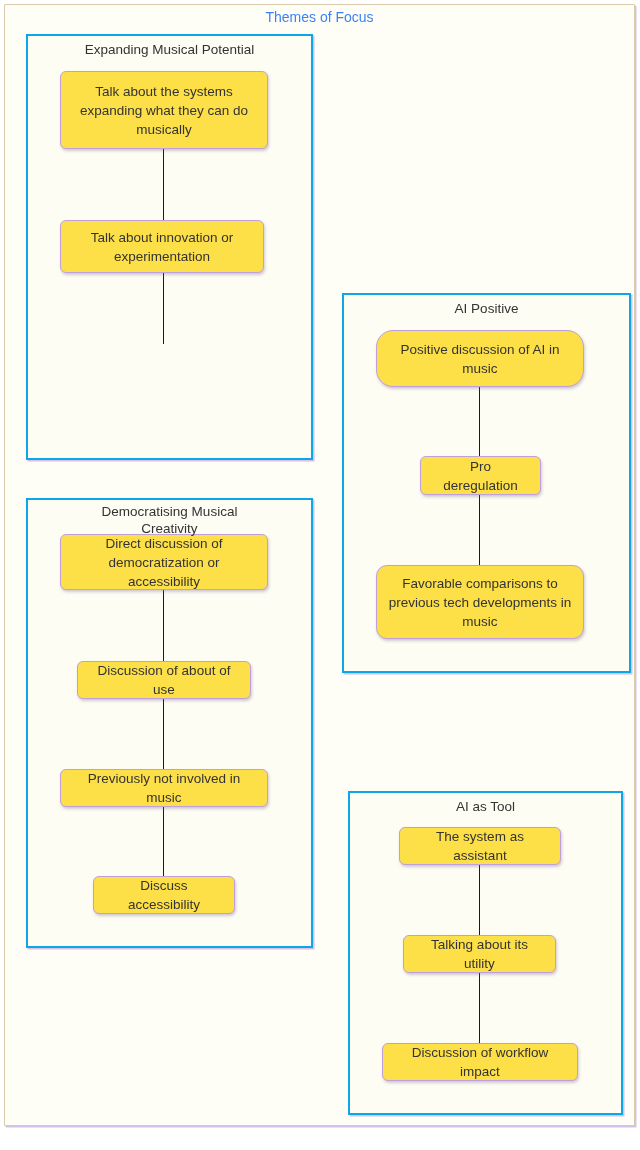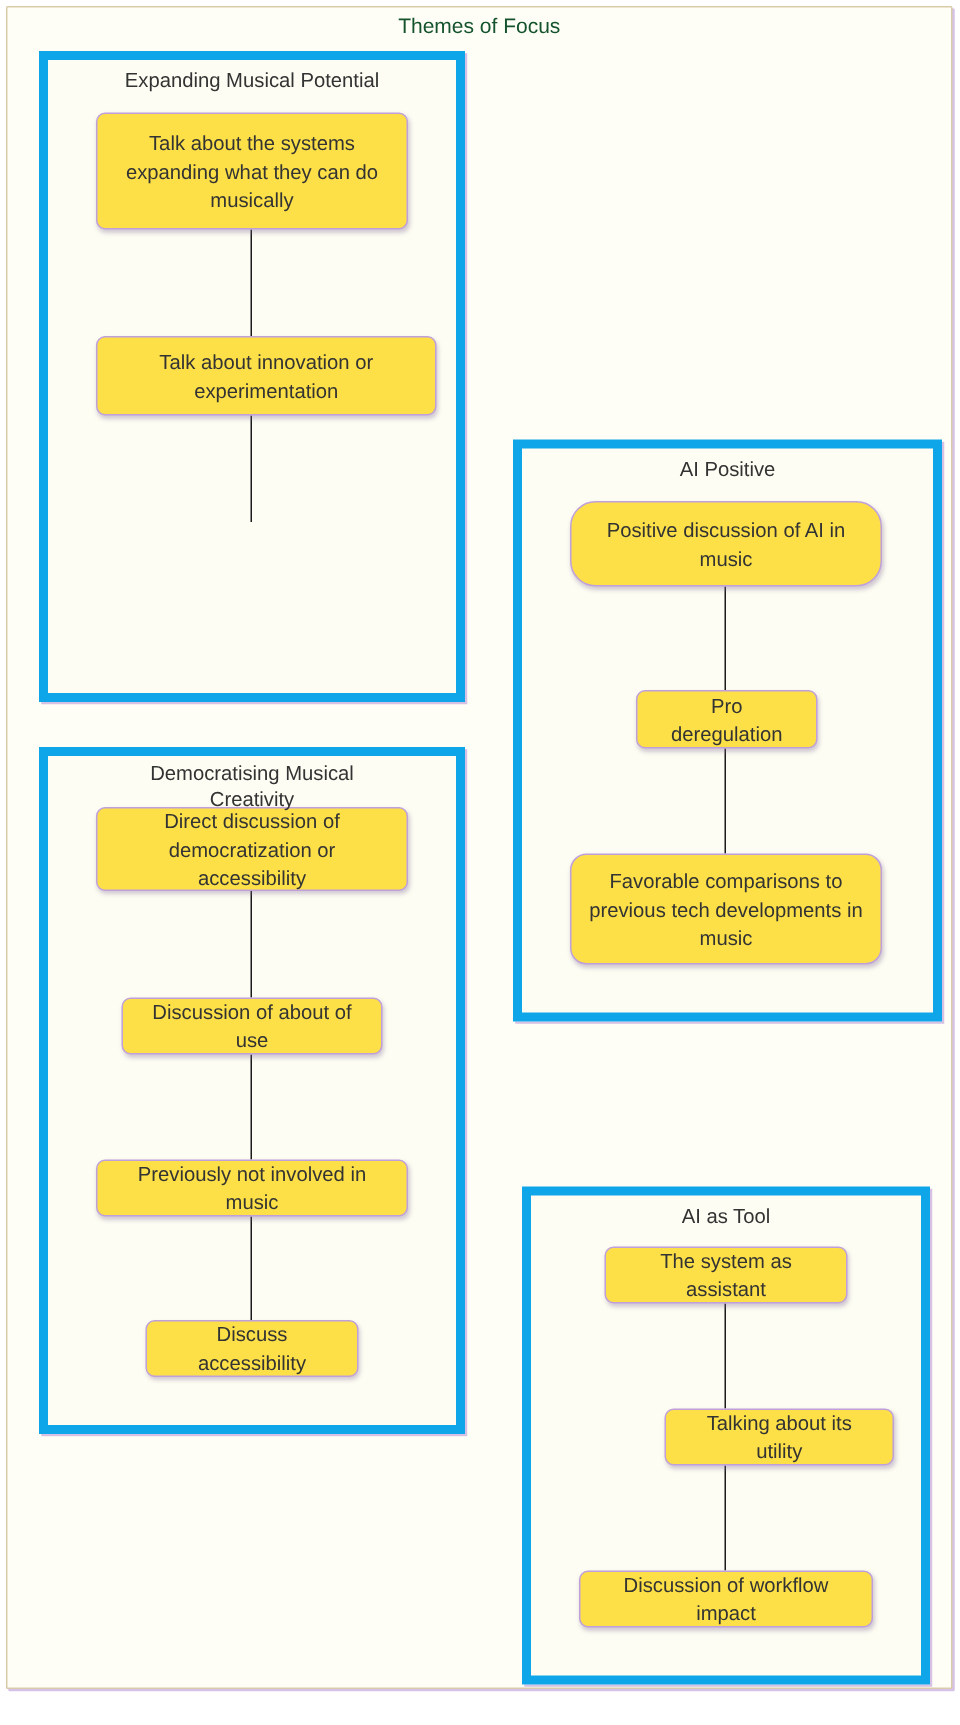--- a/index.html
+++ b/index.html
@@ -9,26 +9,27 @@
     overflow:hidden;
   }
   
   #outer{
     position:absolute;left:4px;top:4px;width:629px;height:1120px;
     background:#fffef6;border:1px solid #d9cbaa;border-radius:1px;
     box-shadow:1.5px 1.5px 0 rgba(186,152,219,.6);
   }
   .diagram-title{
     position:absolute;top:4px;left:0;width:100%;text-align:center;
-    font-size:14px;line-height:17px;color:#14532d;
+    font-size:14px;line-height:17px;color:#3b82f6;
   }
   
   .cluster{
-    position:absolute;background:#fdfdf3;border:6px solid #0ea5e9;
+    position:absolute;background:#fdfdf3;border:2px solid #0ea5e9;
     box-shadow:1.5px 1.5px 0 rgba(186,152,219,.6);
+    padding-left:11px;
   }
   #c1{left:21px;top:29px;width:272px;height:422px;}
   #c2{left:337px;top:288px;width:274px;height:376px;}
   #c3{left:21px;top:493px;width:272px;height:446px;}
   #c4{left:343px;top:786px;width:260px;height:320px;}
   .cluster-title{
     position:absolute;top:5px;left:50%;transform:translateX(-50%);
     text-align:center;font-size:13.5px;line-height:17px;white-space:nowrap;z-index:3;
   }
   #c3 .cluster-title{white-space:normal;width:180px;top:3px;}
@@ -41,41 +42,41 @@
     font-size:13.5px;line-height:19px;padding:4px 10px;color:#333;
   }
   
   .edge{
     position:absolute;width:0;z-index:1;
     border-left:1.5px solid #1b1b1b;
   }
   
   #c1n0{left:32px;top:35px;width:208px;height:78px;}
   #c1e0{left:135px;top:113px;height:71px;}
-  #c1n1{left:32px;top:184px;width:227px;height:53px;}
+  #c1n1{left:32px;top:184px;width:204px;height:53px;}
   #c1e1{left:135px;top:237px;height:71px;}
   #c1n2{left:32px;top:308px;width:208px;height:76px;}
   
   #c2n0{left:32px;top:35px;width:208px;height:57px;border-radius:17px;}
   #c2e0{left:135px;top:92px;height:69px;}
   #c2n1{left:76px;top:161px;width:121px;height:39px;}
   #c2e1{left:135px;top:200px;height:70px;}
   #c2n2{left:32px;top:270px;width:208px;height:74px;border-radius:11px;}
   
   #c3n0{left:32px;top:34px;width:208px;height:56px;}
   #c3e0{left:135px;top:90px;height:71px;}
   #c3n1{left:49px;top:161px;width:174px;height:38px;}
   #c3e1{left:135px;top:199px;height:70px;}
   #c3n2{left:32px;top:269px;width:208px;height:38px;}
   #c3e2{left:135px;top:307px;height:69px;}
   #c3n3{left:65px;top:376px;width:142px;height:38px;}
   
   #c4n0{left:49px;top:34px;width:162px;height:38px;}
   #c4e0{left:129px;top:72px;height:70px;}
-  #c4n1{left:53px;top:142px;width:153px;height:38px;margin-left:36px;}
+  #c4n1{left:53px;top:142px;width:153px;height:38px;}
   #c4e1{left:129px;top:180px;height:70px;}
   #c4n2{left:32px;top:250px;width:196px;height:38px;}
 </style>
 </head>
 <body>
 
 <div id="canvas">
   <div id="outer">
     <div class="diagram-title">Themes of Focus</div>
 

